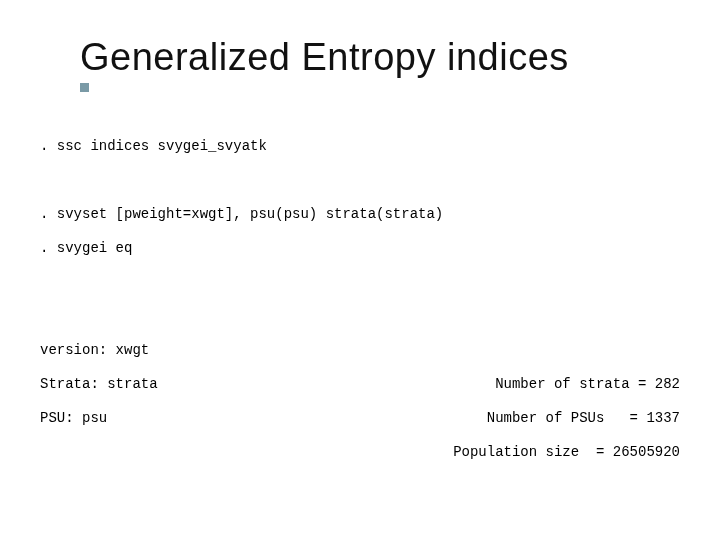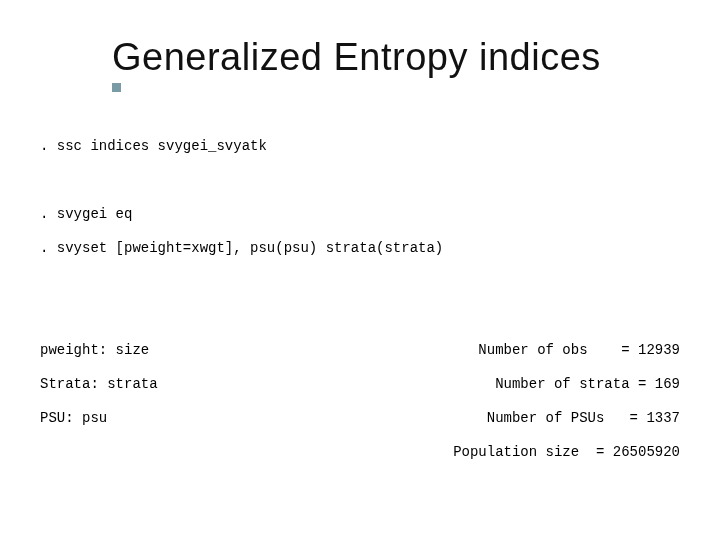--- a/index.html
+++ b/index.html
@@ -11,21 +11,21 @@
     overflow: hidden;
   }
   .slide {
     width: 720px;
     height: 540px;
     position: relative;
     font-family: "Times New Roman", Times, serif;
     color: #0c0c0c;
   }
   .title-wrap {
-    padding: 36px 40px 0 112px;
+    padding: 36px 40px 0 80px;
   }
   .title {
     font-family: Verdana, Geneva, sans-serif;
     font-size: 38px;
     font-weight: 400;
     color: #111;
     letter-spacing: 0.5px;
   }
   .bullet {
     display: inline-block;
@@ -55,31 +55,30 @@
 <div class="slide">
 
 <div class="title-wrap">
   <div class="title">Generalized Entropy indices</div>
   <span class="bullet"></span>
 </div>
 
 <div class="code-block">
 <div>. ssc indices svygei_svyatk</div>
 <div class="void-row"></div>
+<div>. svyset [pweight=xwgt], psu(psu) strata(strata)</div>
 <div>. svygei eq</div>
-<div>. svyset [pweight=xwgt], psu(psu) strata(strata)</div>
 <div class="void-row"></div>
 <div class="void-row"></div>
 <div class="stats-line">
-  <span class="stats-left">pweight: size</span>
-  <span class="stats-right">Number of obs    = 12939</span>
+  <span class="stats-left">version: xwgt</span>
 </div>
 <div class="stats-line">
   <span class="stats-left">Strata: strata</span>
-  <span class="stats-right">Number of strata = 169</span>
+  <span class="stats-right">Number of strata = 282</span>
 </div>
 <div class="stats-line">
   <span class="stats-left">PSU: psu</span>
   <span class="stats-right">Number of PSUs   = 1337</span>
 </div>
 <div class="stats-line">
   <span class="stats-left"></span>
   <span class="stats-right">Population size  = 26505920</span>
 </div>
 

